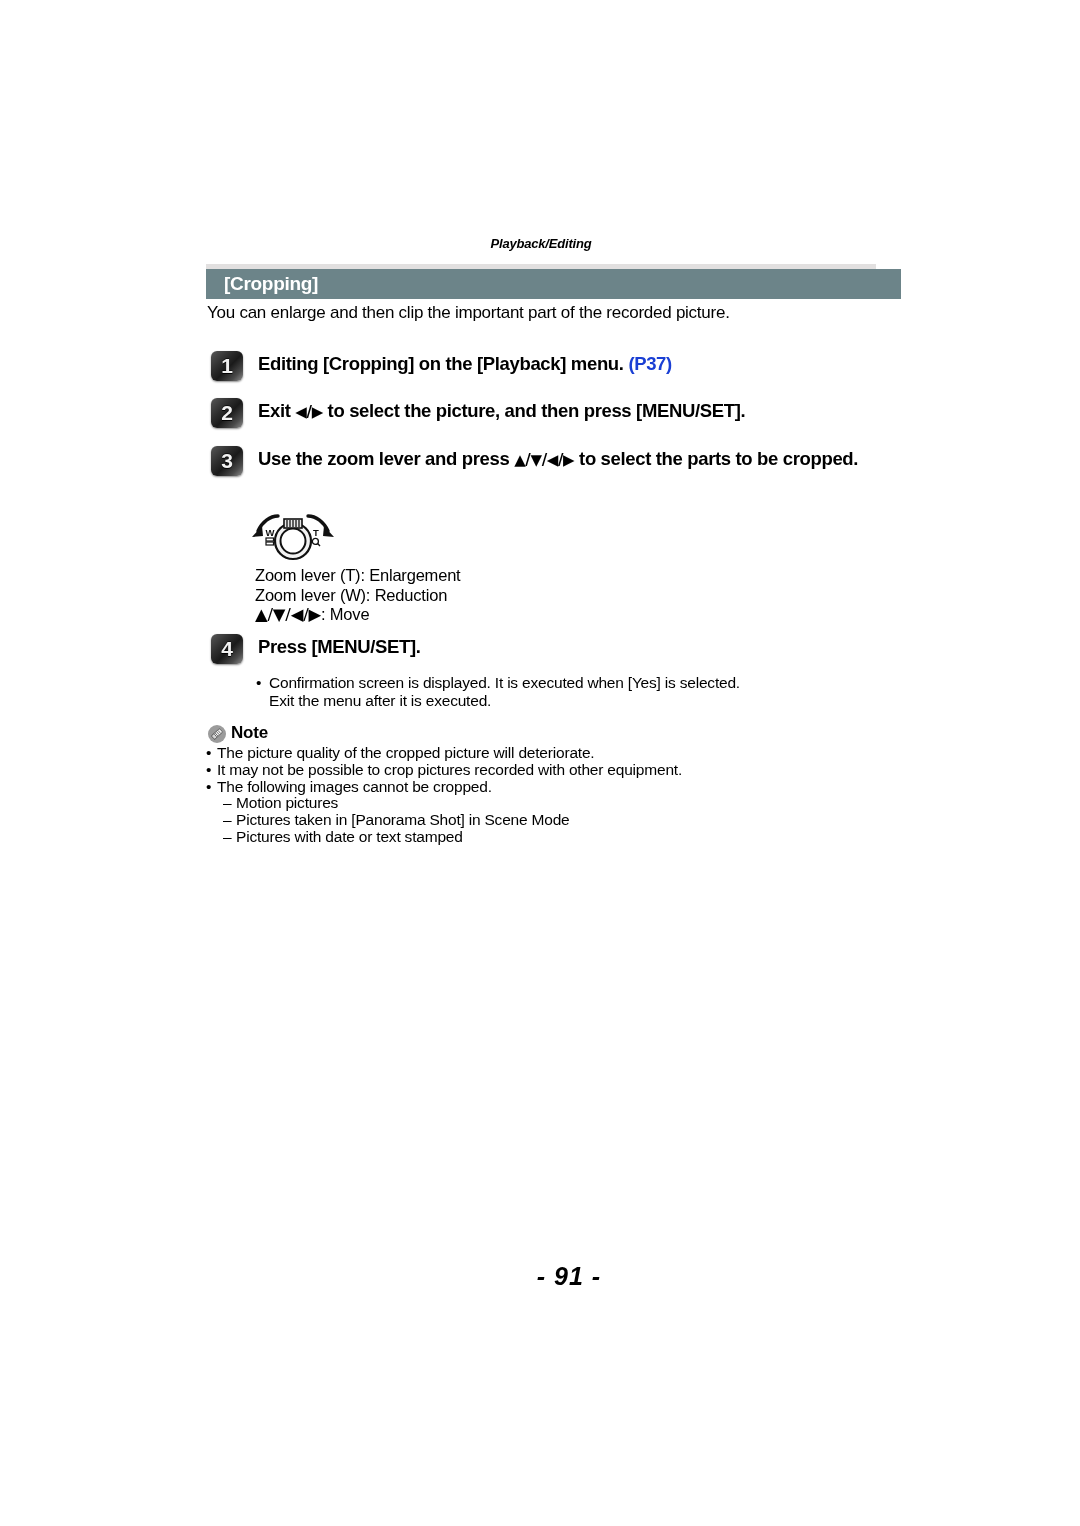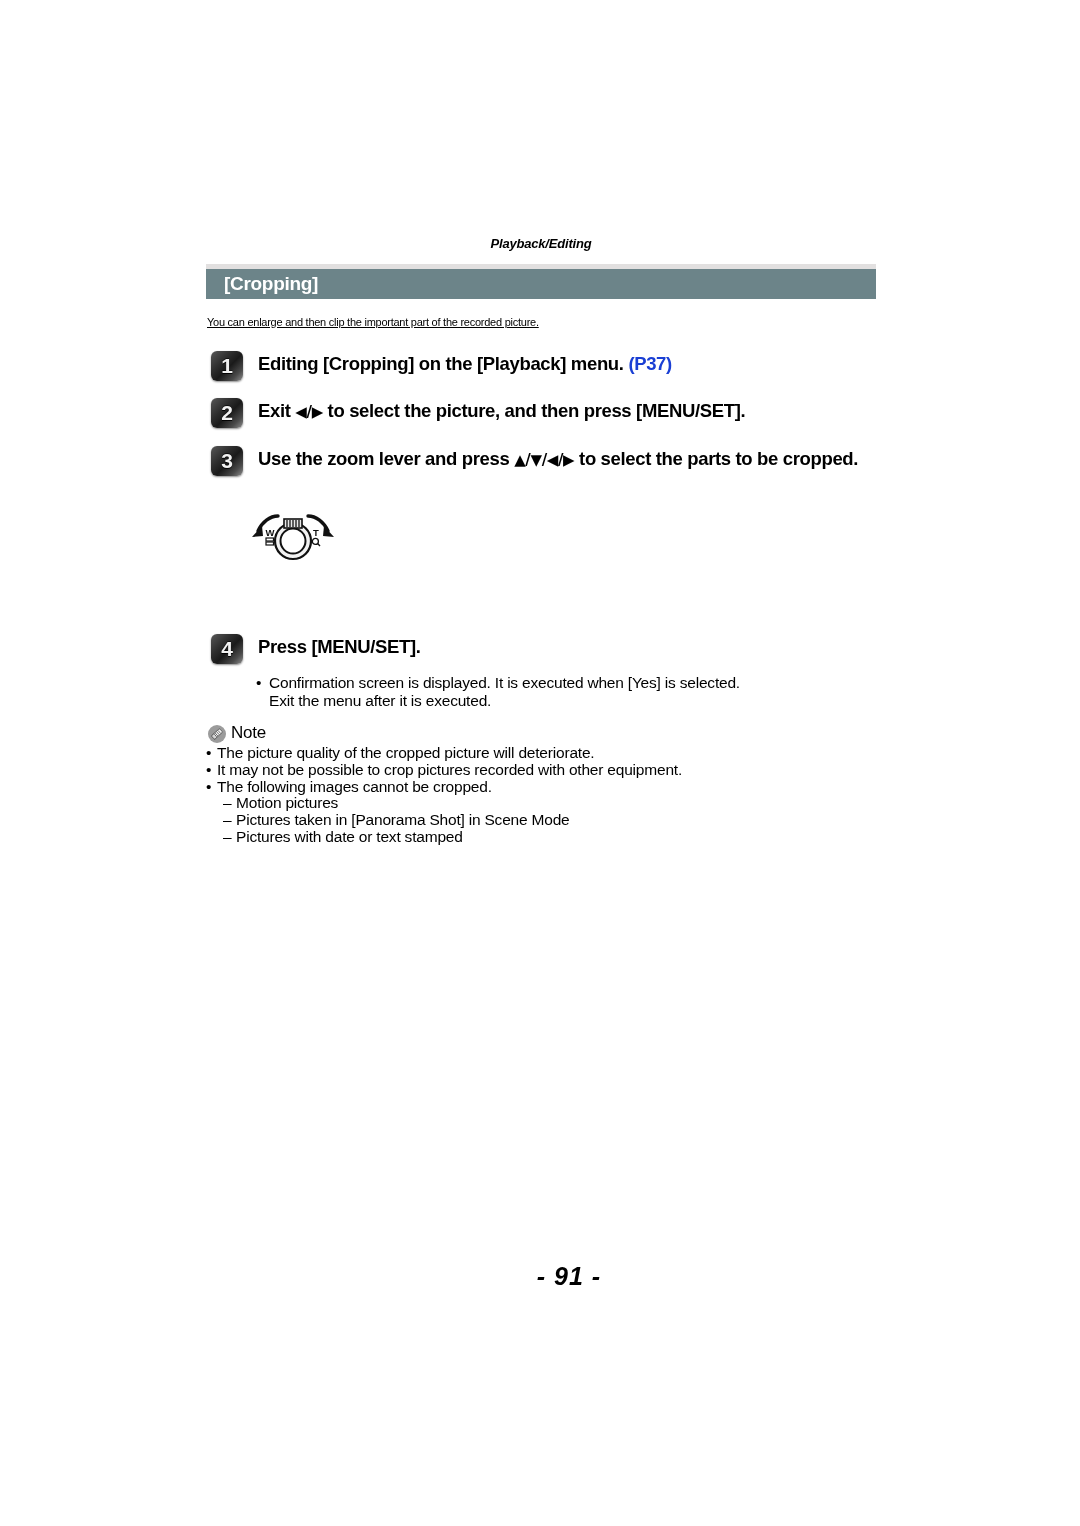--- a/index.html
+++ b/index.html
@@ -50,40 +50,40 @@
     height: 5px;
     background: #e2e0e0;
   }
   .title-bar {
     position: absolute;
     left: 206px;
     top: 269px;
     width: 670px;
     height: 30px;
     background: #6c8489;
+    padding-left: 25px;
   }
   .title-bar-label {
     position: absolute;
     left: 18px;
     top: 4px;
     font-size: 19px;
     font-weight: bold;
     color: #ffffff;
     letter-spacing: -0.3px;
   }
 
   
   .intro {
     position: absolute;
     left: 207px;
-    top: 316px;
+    top: 303px;
     width: 680px;
-    font-size: 11px;
+    font-size: 17px;
     letter-spacing: -0.25px;
-    text-decoration: underline;
   }
 
   
   .step {
     position: absolute;
     left: 207px;
     width: 680px;
   }
   .step-badge {
     position: absolute;
@@ -185,21 +185,21 @@
     left: 0px;
     top: 1px;
     width: 20px;
     height: 20px;
   }
   .note-label {
     position: absolute;
     left: 24px;
     top: 0px;
     font-size: 17px;
-    font-weight: normal;
+    font-weight: bold;
     letter-spacing: -0.2px;
   }
 
   .note-list {
     position: absolute;
     left: 206px;
     top: 745px;
     width: 680px;
     font-size: 15.5px;
     line-height: 16.8px;
@@ -299,20 +299,25 @@
       </g>
 
       <text x="68" y="32" font-family="'Liberation Sans', sans-serif" font-size="9.5" font-weight="bold" fill="#111" text-anchor="middle">T</text>
       <g transform="translate(64,34)">
         <circle cx="3.4" cy="3.4" r="3" fill="none" stroke="#111" stroke-width="1.3"></circle>
         <line x1="5.6" y1="5.6" x2="8" y2="8" stroke="#111" stroke-width="1.4"></line>
       </g>
     </svg>
   </div>
 
+  <div class="figure-caption">
+    <div>Zoom lever (T): Enlargement</div>
+    <div>Zoom lever (W): Reduction</div>
+    <div><span class="arrow-line">▲/▼/◀/▶</span><span>: Move</span></div>
+  </div>
 
   <div class="step" style="top:634px;">
     <div class="step-badge">
       <span class="num">4</span>
     </div>
     <div class="step-text">Press [MENU/SET].</div>
   </div>
 
   <div class="sub-bullets">
     <div class="b-row">

